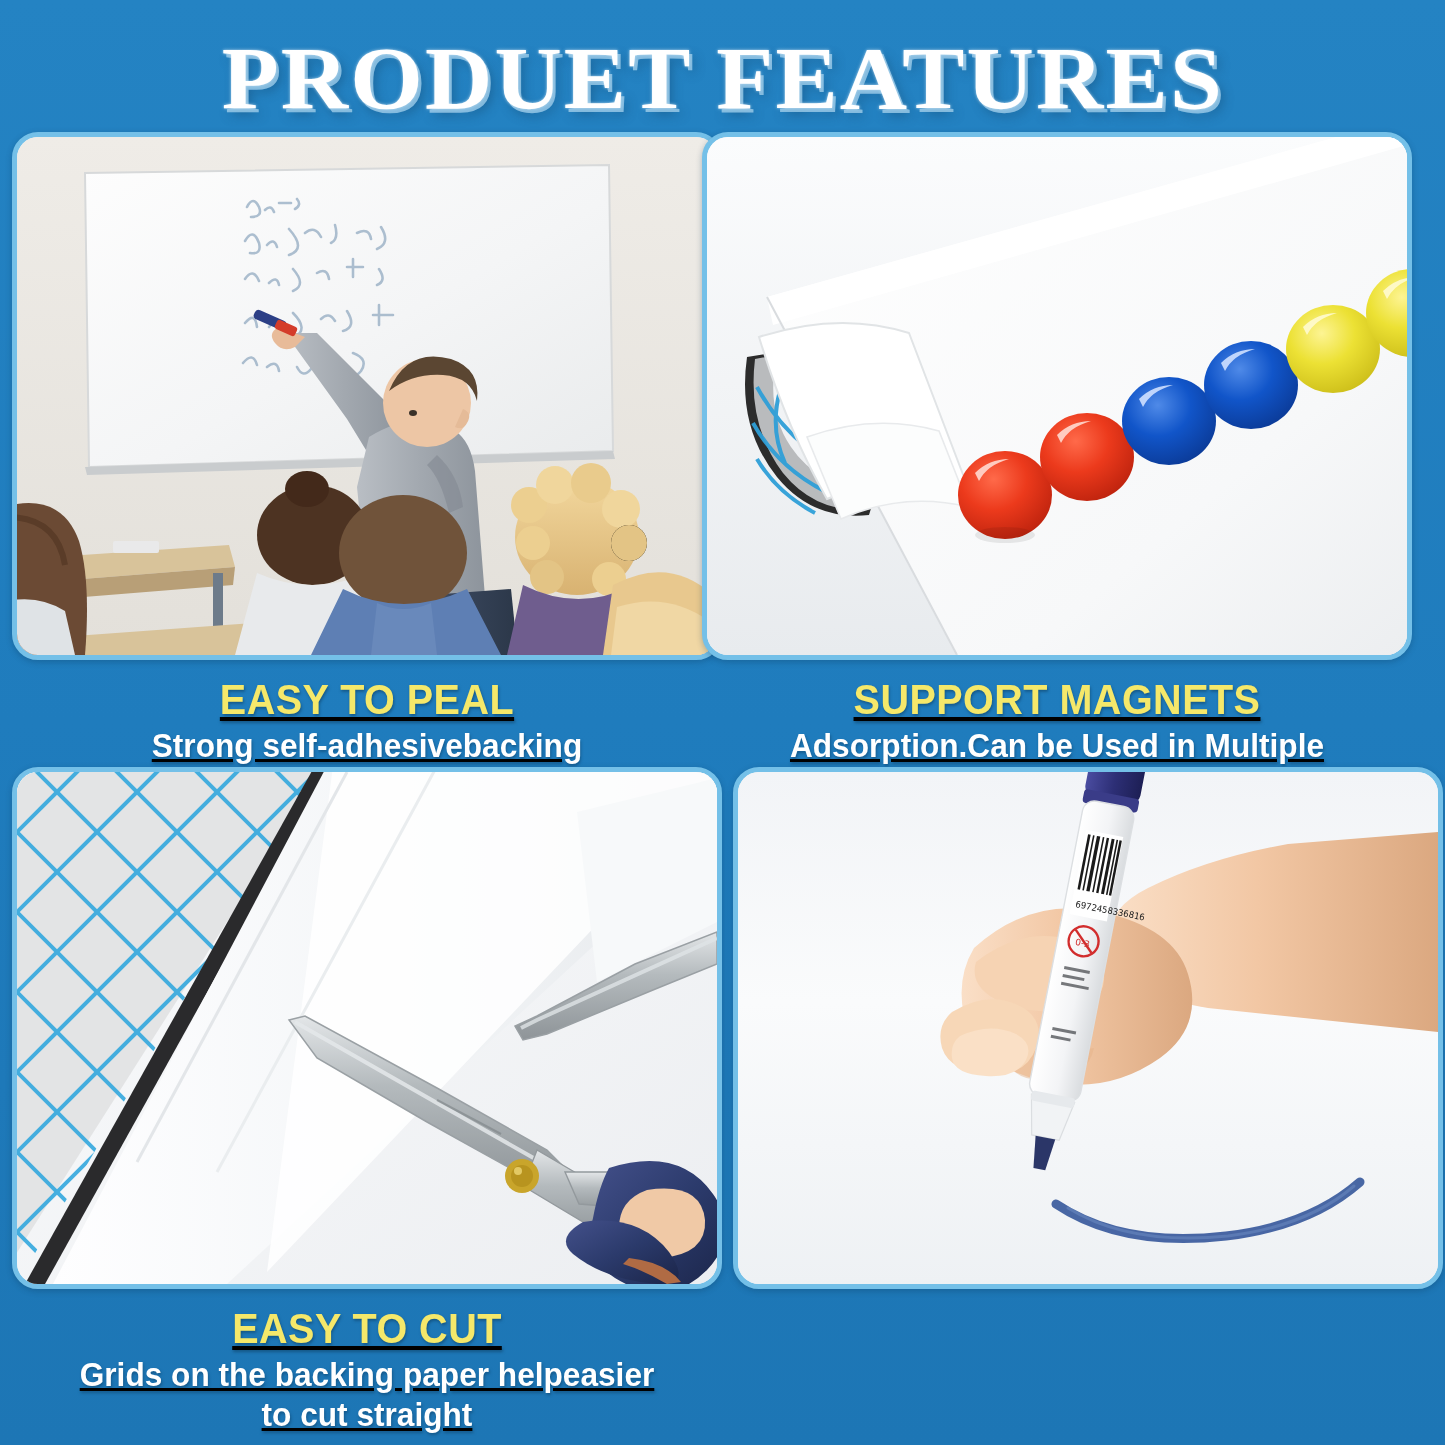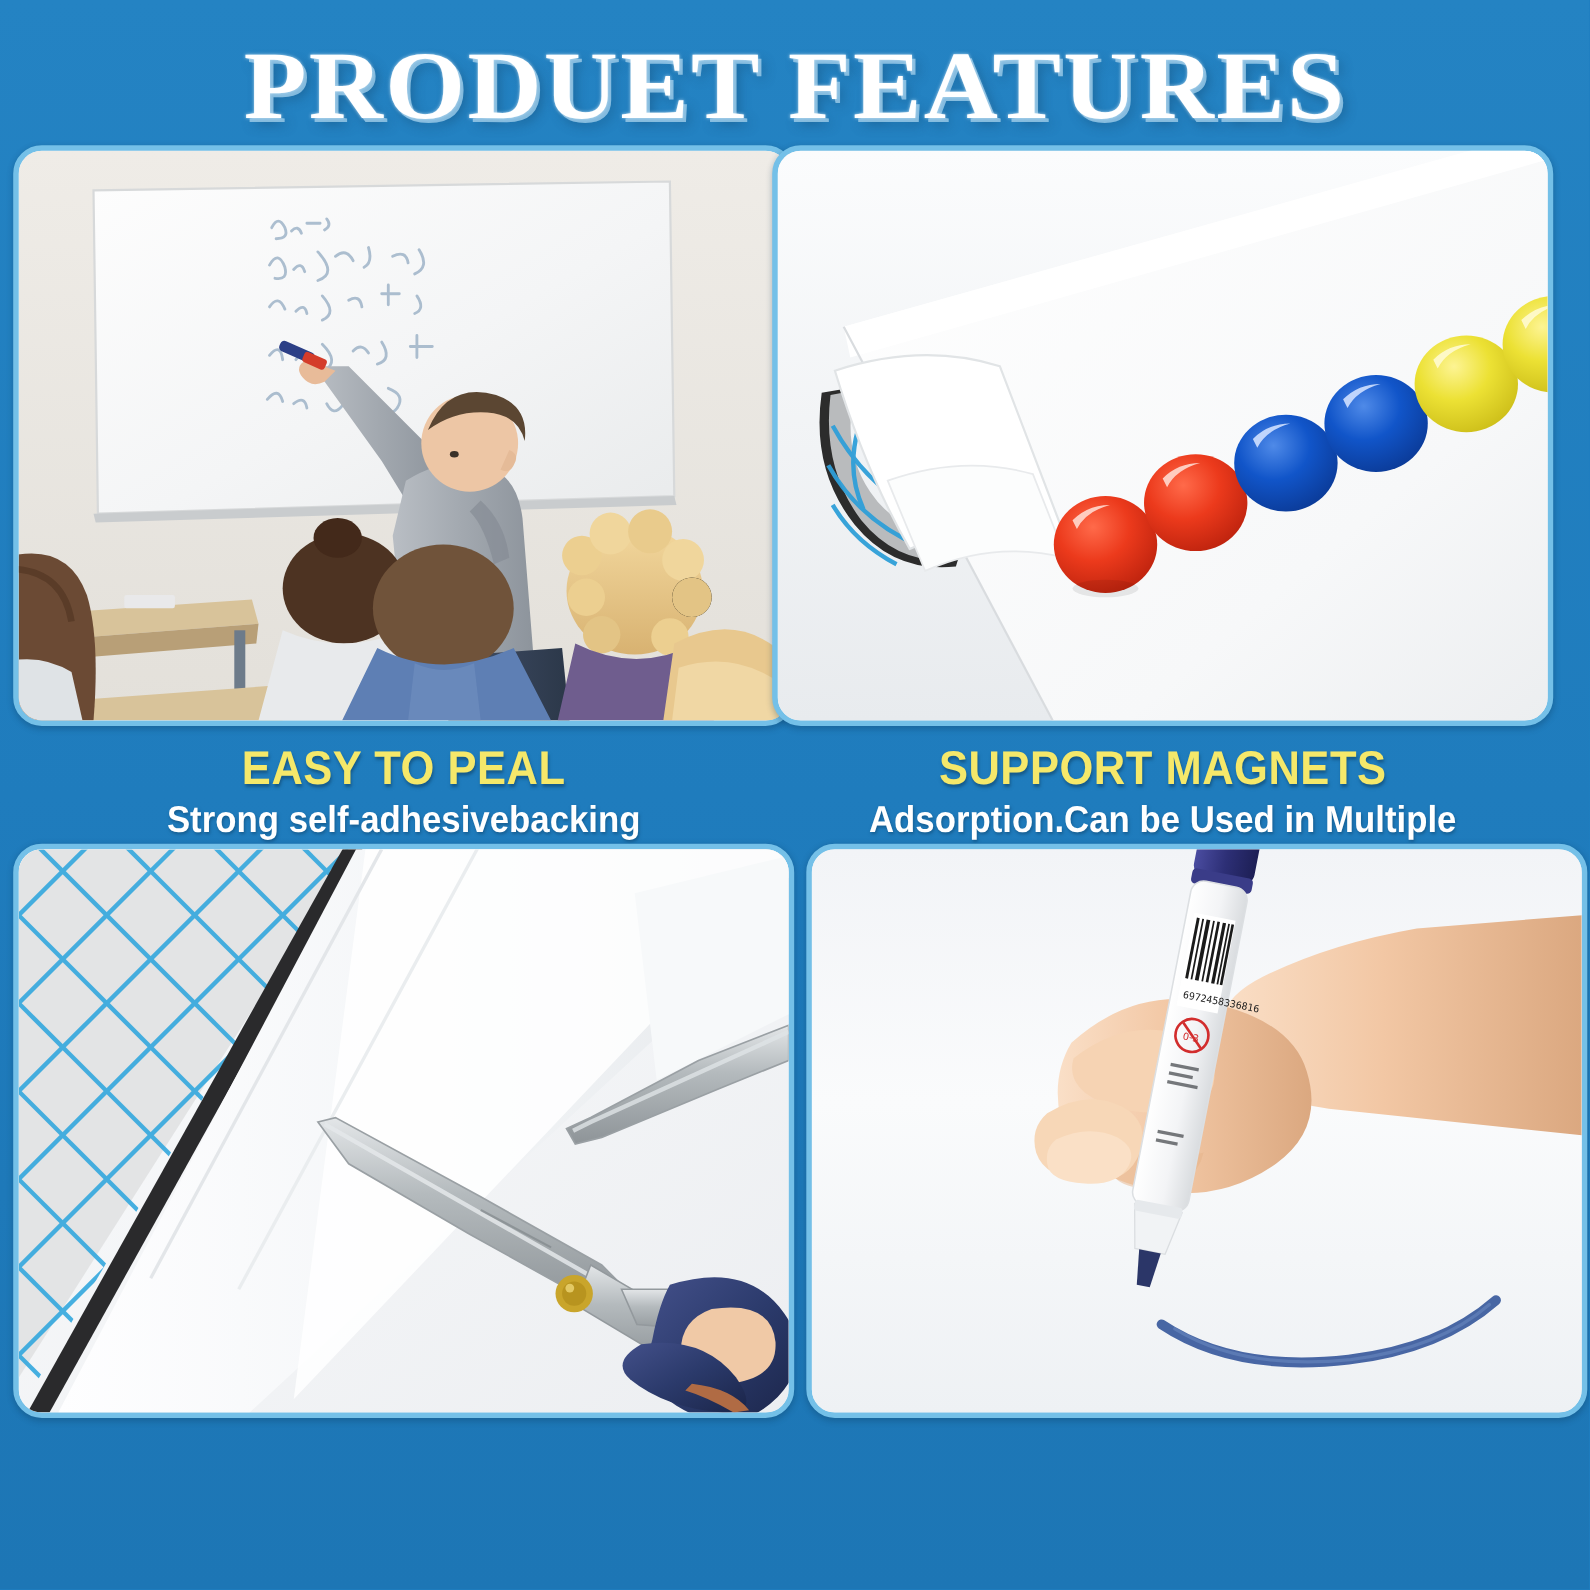--- a/index.html
+++ b/index.html
@@ -41,21 +41,21 @@
     position:relative;width:700px;height:518px;
     border:5px solid #74c0e8;
     border-radius:26px;
     overflow:hidden;
     background:#f2f3f4;
     box-shadow:0 2px 6px rgba(10,50,80,.30);
   }
   .photo.short{height:512px;}
   .photo svg{display:block;width:100%;height:100%;}
 
-  .caption{width:710px;text-align:center;padding-top:16px;}
+  .caption{width:710px;text-align:center;padding-top:16px;text-decoration:underline;}
   .cap-title{
     font-family:"Liberation Sans", sans-serif;
     font-weight:700;
     font-size:43px;
     color:#f5e86a;
     letter-spacing:.5px;
     transform:scaleX(.92);
     line-height:1.08;
     text-shadow:1px 2px 3px rgba(12,60,95,.55);
   }
@@ -373,20 +373,27 @@
 
             <g>
               <path d="M592 396 q70 -22 104 26 q28 40 -6 76 q-40 40 -92 8 q-34 -22 -22 -60 q6 -32 16 -50z" fill="url(#navy)"></path>
               <path d="M630 418 q54 -8 58 30 q2 34 -44 38 q-40 2 -42 -30 q0 -28 28 -38z" fill="#f0c9a6"></path>
               <path d="M566 450 q56 -8 86 30 q24 34 -12 32 q-52 -4 -84 -30 q-18 -16 10 -32z" fill="url(#navy)"></path>
               <path d="M612 486 q36 4 52 24 l-14 2 q-24 -14 -44 -20z" fill="#b06b44"></path>
             </g>
           </g>
         </svg>
       </div>
+      <div class="caption">
+        <div class="cap-title">EASY TO CUT</div>
+        <div class="cap-sub">
+          <span class="l">Grids on the backing paper helpeasier</span>
+          <span class="l">to cut straight</span>
+        </div>
+      </div>
     </div>
 
     <div class="quad q-br">
       <div class="photo short">
         <svg viewBox="0 0 700 512" preserveAspectRatio="xMidYMid slice">
           <defs>
             <linearGradient id="bgw" x1="0" y1="0" x2="0" y2="1">
               <stop offset="0" stop-color="#f2f4f7"></stop>
                 <stop offset=".45" stop-color="#fafbfc"></stop>
                 <stop offset="1" stop-color="#eef1f4"></stop>

